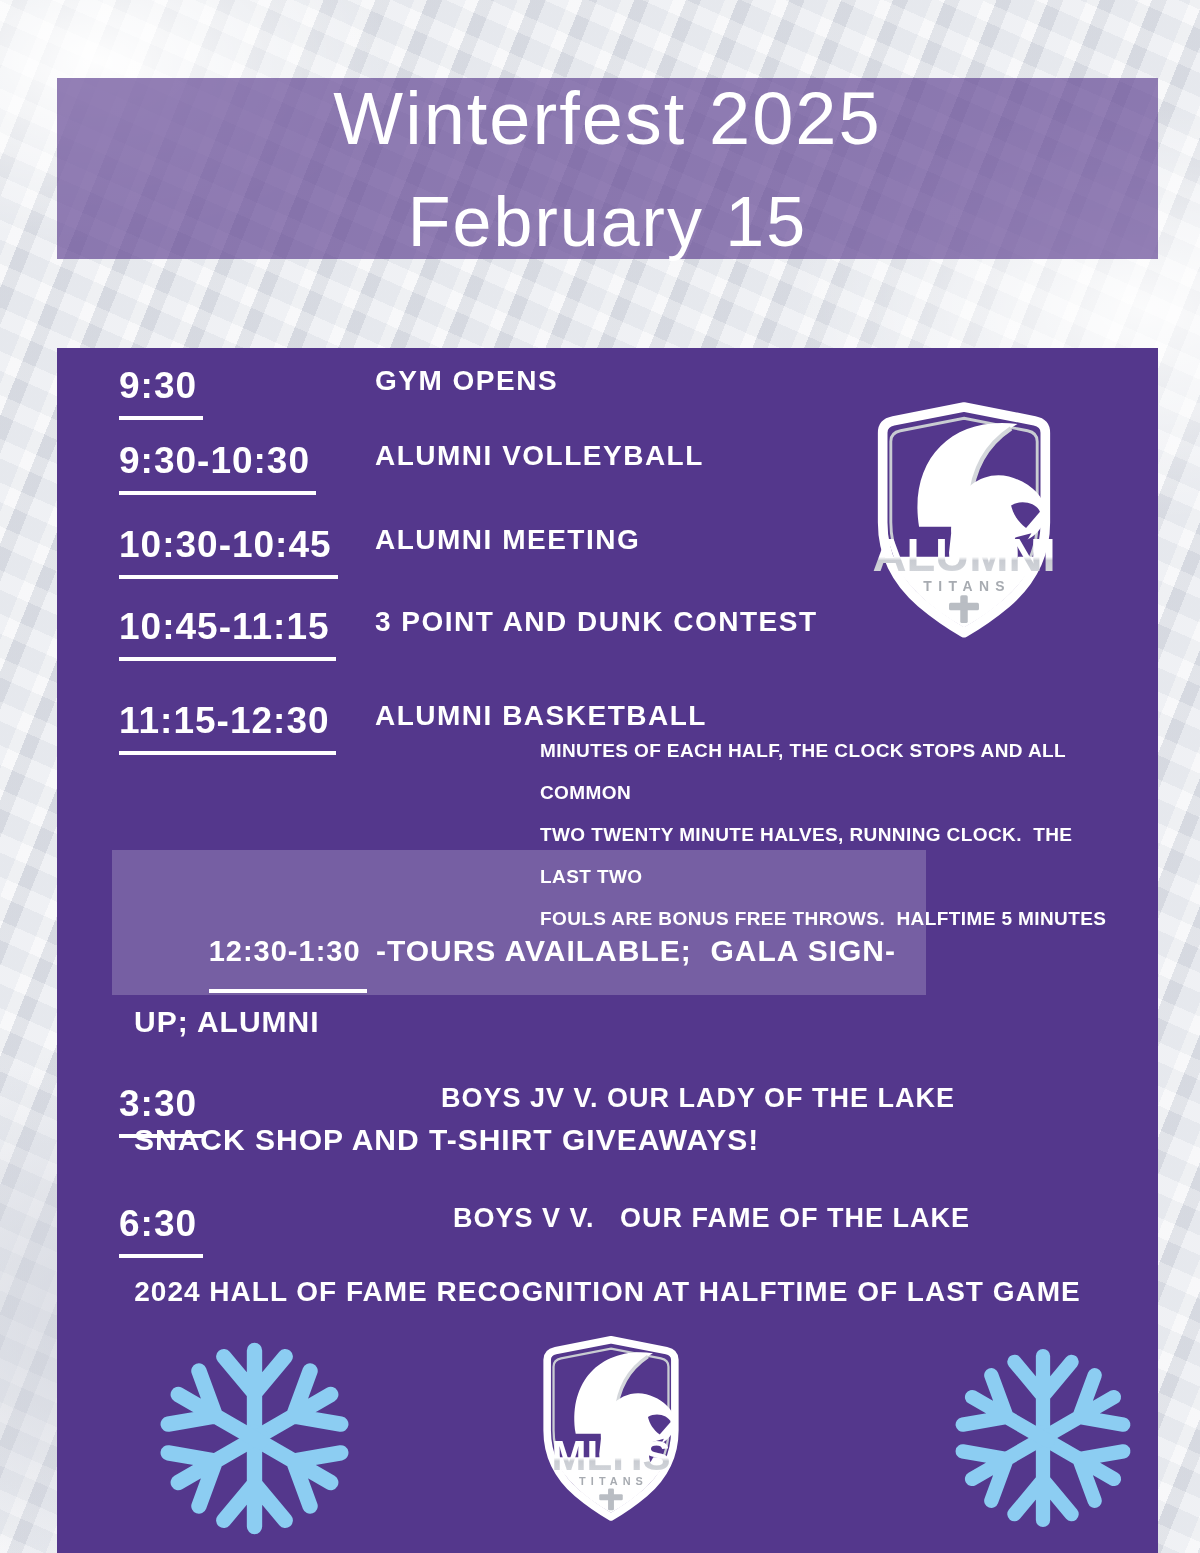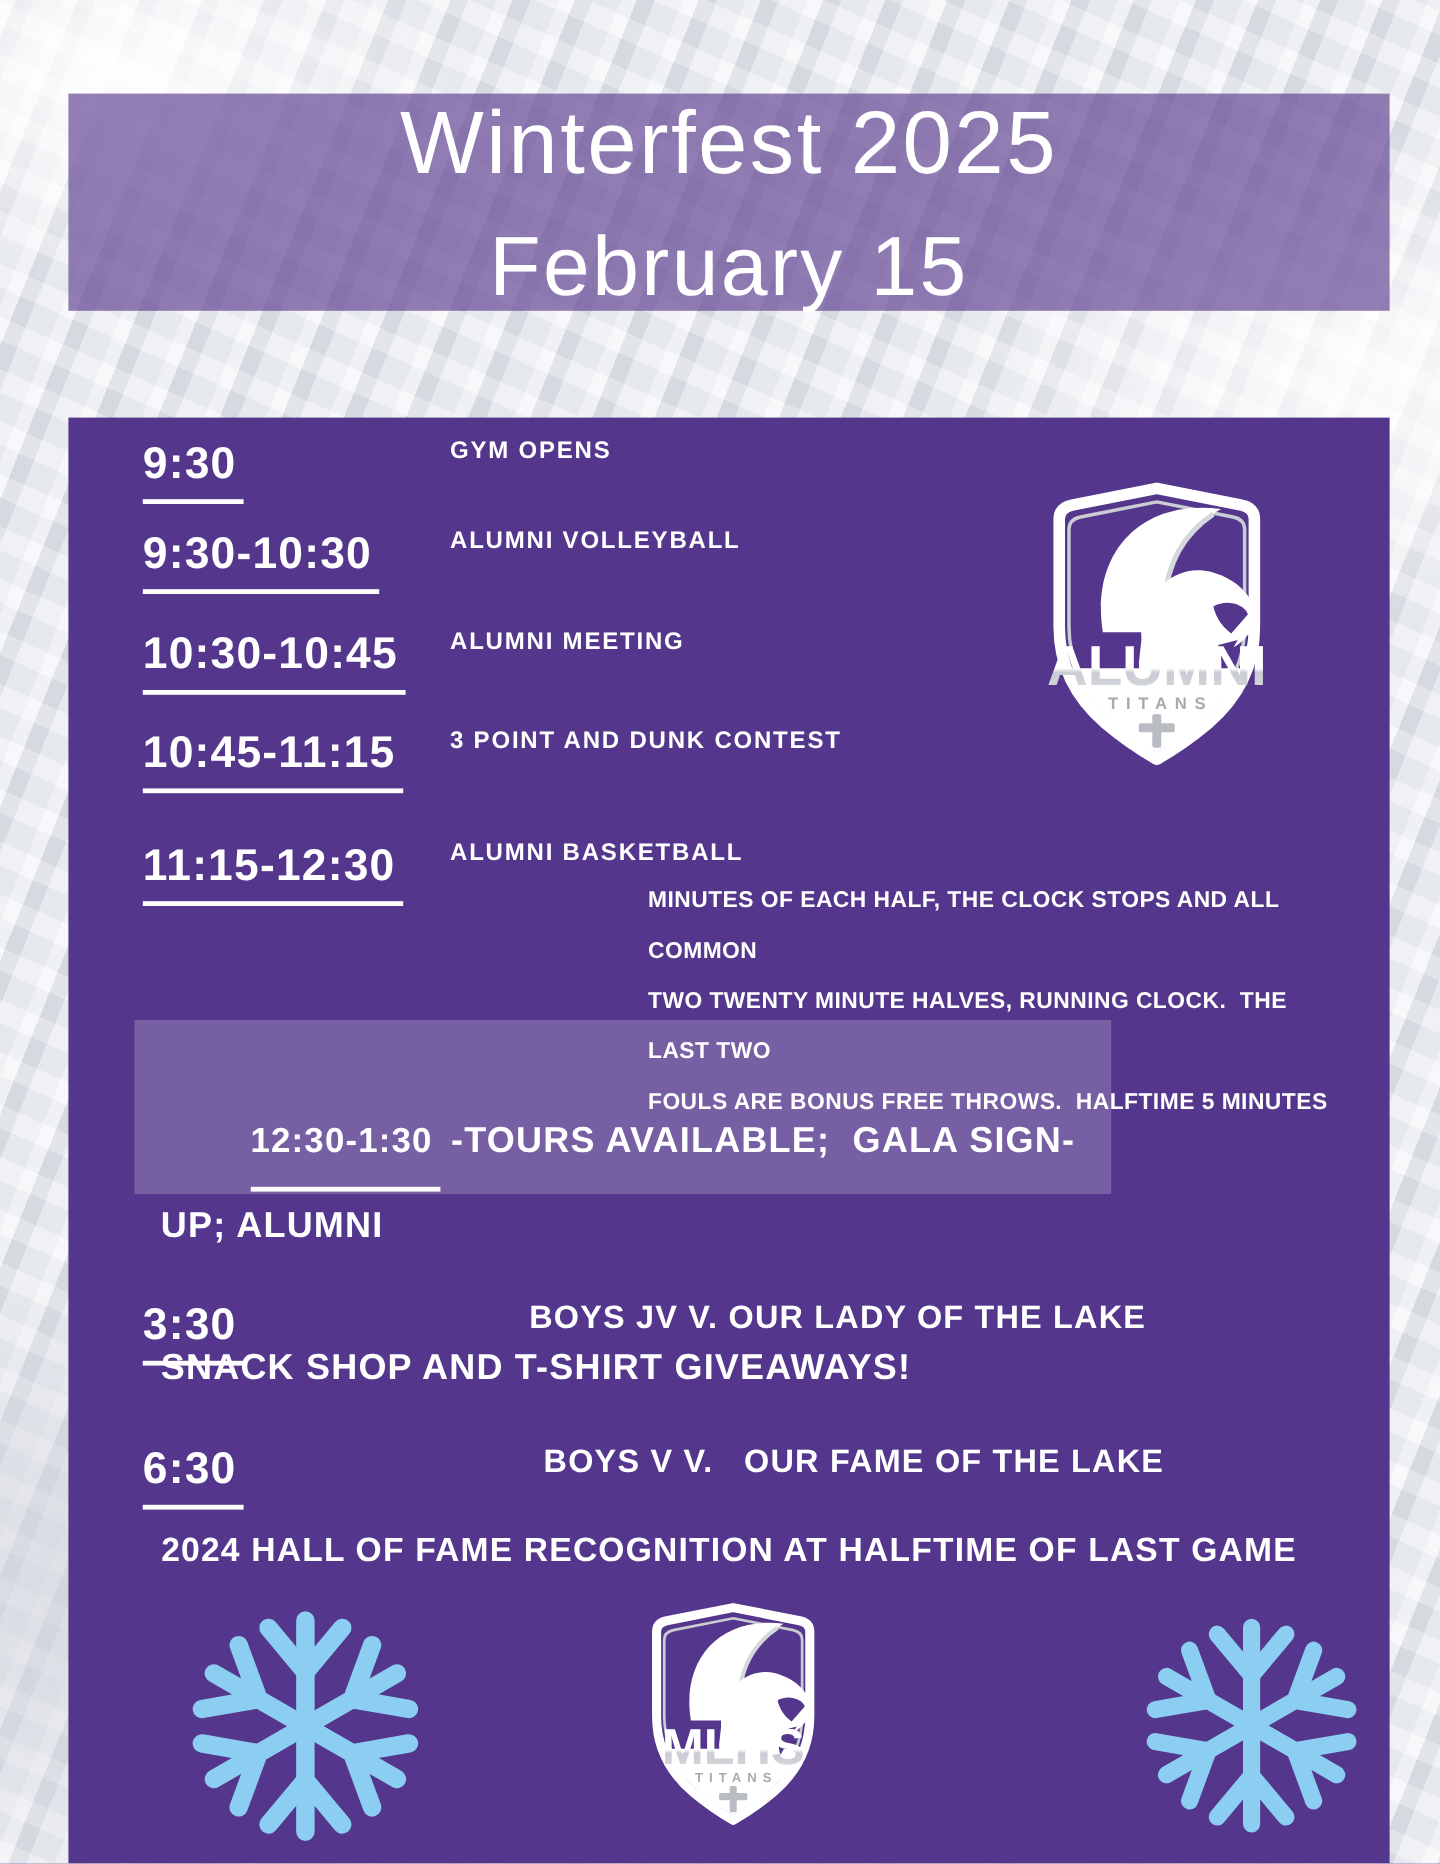--- a/index.html
+++ b/index.html
@@ -28,21 +28,21 @@
   .band .t2 { font-size:70px; line-height:100px; letter-spacing:2px; }
 
   
   .panel { position:absolute; left:57px; top:348px; width:1101px; height:1205px; background:#54378c; }
 
   .row { position:absolute; left:62px; right:30px; height:44px; color:#fff; }
   .time {
     display:inline-block; font-weight:700; font-size:37px; letter-spacing:1px;
     border-bottom:4px solid #fff; padding:0 6px 9px 0; white-space:pre;
   }
-  .event { position:absolute; top:0; font-weight:700; font-size:20px; letter-spacing:1.5px; white-space:pre; }
+  .event { position:absolute; top:0; font-weight:700; font-size:28px; letter-spacing:1.5px; white-space:pre; }
   .event.sm { font-size:27px; letter-spacing:1px; }
 
   .note { position:absolute; left:483px; top:382px; width:580px; color:#fff; }
   .note div { font-weight:700; font-size:19px; line-height:42px; letter-spacing:.4px; white-space:pre-wrap; }
 
   .highlight {
     position:absolute; left:55px; top:502px; width:814px; height:145px;
     background:rgba(255,255,255,.2);
     box-sizing:border-box; padding:14px 22px;
     color:#fff; font-weight:700; font-size:30px; letter-spacing:1px;

